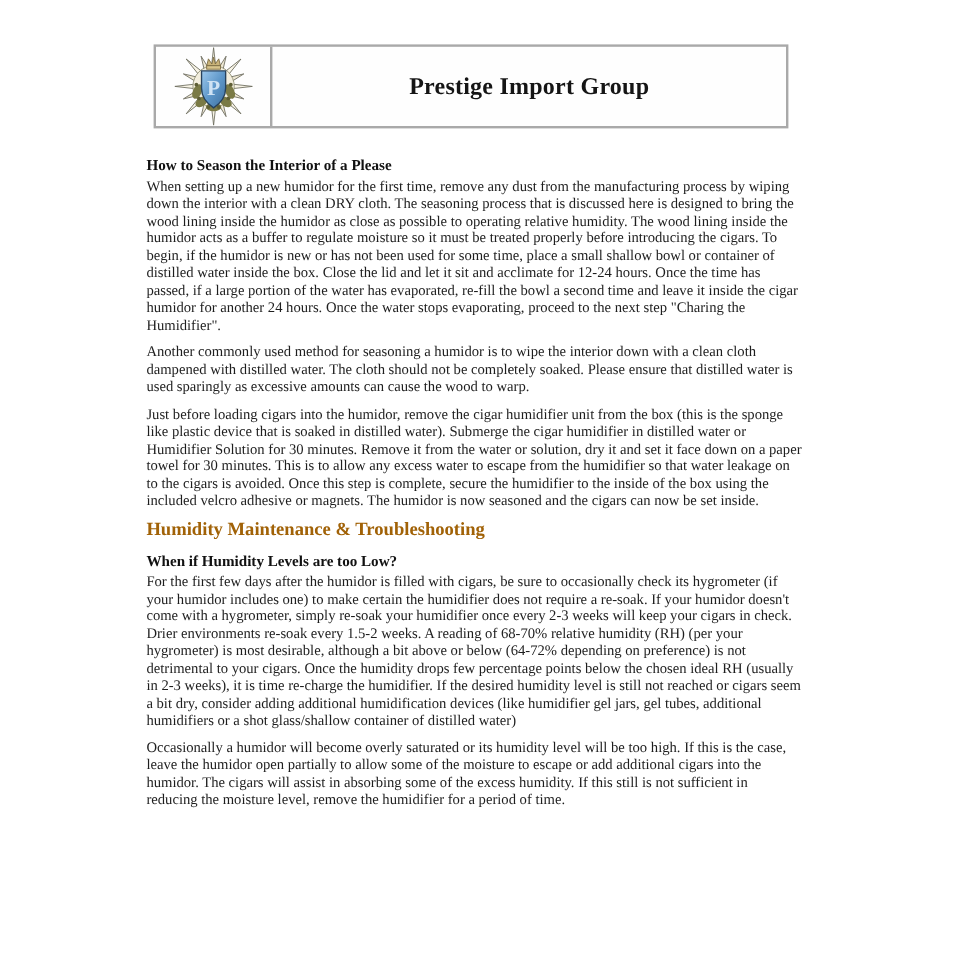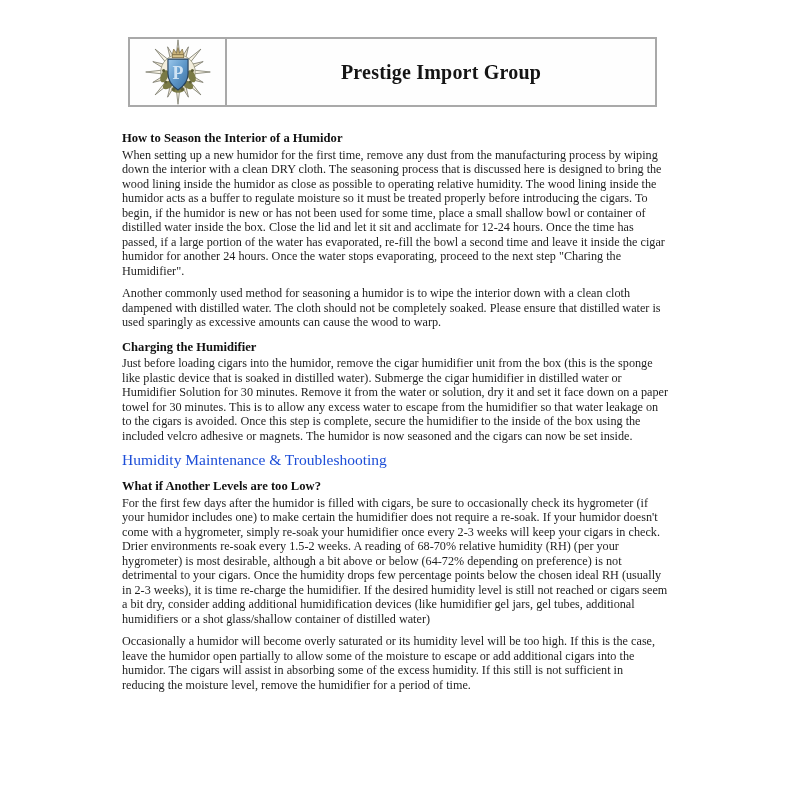--- a/index.html
+++ b/index.html
@@ -25,21 +25,21 @@
     position:absolute;left:122px;top:131px;width:558px;
     font-size:12.2px;line-height:14.5px;color:#1e1e1e;
   }
   .content p{margin:0 12px 8px 0;}
   .sub-heading{
     font-size:12.6px;font-weight:bold;line-height:14.5px;color:#111;
     margin:10px 0 2px 0;
   }
   .sub-heading.first{margin-top:0;}
   .major-heading{
-    font-size:15.5px;font-weight:normal;line-height:18px;color:#1d4ed8;
+    font-size:15.5px;font-weight:bold;line-height:18px;color:#a16207;
     margin:8px 0 0 0;
   }
 </style>
 </head>
 <body>
 
 <div class="page">
 
   <div class="header-box">
     <div class="logo-cell">
@@ -100,28 +100,27 @@
         <text x="50" y="56" font-size="25" font-weight="bold" text-anchor="middle" fill="#cfe3f4" font-family="Liberation Serif, serif">P</text>
       </svg>
     </div>
     <div class="title-cell">
       <div class="title-line">Prestige Import Group</div>
     </div>
   </div>
 
   <div class="content">
 
-    <div class="sub-heading first">How to Season the Interior of a Humidor</div>
+    <div class="sub-heading first">How to Season the Interior of a Please</div>
     <p>When setting up a new humidor for the first time, remove any dust from the manufacturing process by wiping down the interior with a clean DRY cloth. The seasoning process that is discussed here is designed to bring the wood lining inside the humidor as close as possible to operating relative humidity.  The wood lining inside the humidor acts as a buffer to regulate moisture so it must be treated properly before introducing the cigars.  To begin, if the humidor is new or has not been used for some time, place a small shallow bowl or container of distilled water inside the box. Close the lid and let it sit and acclimate for 12-24 hours. Once the time has passed, if a large portion of the water has evaporated, re-fill the bowl a second time and leave it inside the cigar humidor for another 24 hours. Once the water stops evaporating, proceed to the next step "Charing the Humidifier".</p>
     <p>Another commonly used method for seasoning a humidor is to wipe the interior down with a clean cloth dampened with distilled water.  The cloth should not be completely soaked.  Please ensure that distilled water is used sparingly as excessive amounts can cause the wood to warp.</p>
 
-    <div class="sub-heading">Charging the Humidifier</div>
     <p>Just before loading cigars into the humidor, remove the cigar humidifier unit from the box (this is the sponge like plastic device that is soaked in distilled water). Submerge the cigar humidifier in distilled water or Humidifier Solution for 30 minutes. Remove it from the water or solution, dry it and set it face down on a paper towel for 30 minutes.  This is to allow any excess water to escape from the humidifier so that water leakage on to the cigars is avoided. Once this step is complete, secure the humidifier to the inside of the box using the included velcro adhesive or magnets.  The humidor is now seasoned and the cigars can now be set inside.</p>
 
     <div class="major-heading">Humidity Maintenance &amp; Troubleshooting</div>
 
-    <div class="sub-heading">What if Another Levels are too Low?</div>
+    <div class="sub-heading">When if Humidity Levels are too Low?</div>
     <p>For the first few days after the humidor is filled with cigars, be sure to occasionally check its hygrometer (if your humidor includes one) to make certain the humidifier does not require a re-soak.  If your humidor doesn't come with a hygrometer, simply re-soak your humidifier once every 2-3 weeks will keep your cigars in check.  Drier environments re-soak every 1.5-2 weeks.  A reading of 68-70% relative humidity (RH) (per your hygrometer) is most desirable, although a bit above or below (64-72% depending on preference) is not detrimental to your cigars.  Once the humidity drops few percentage points below the chosen ideal RH (usually in 2-3 weeks), it is time re-charge the humidifier.  If the desired humidity level is still not reached or cigars seem a bit dry, consider adding additional humidification devices (like humidifier gel jars, gel tubes, additional humidifiers or a shot glass/shallow container of distilled water)</p>
 
     <p>Occasionally a humidor will become overly saturated or its humidity level will be too high. If this is the case, leave the humidor open partially to allow some of the moisture to escape or add additional cigars into the humidor.  The cigars will assist in absorbing some of the excess humidity.  If this still is not sufficient in reducing the moisture level, remove the humidifier for a period of time.</p>
 
   </div>
 </div>
 
 </body></html>

